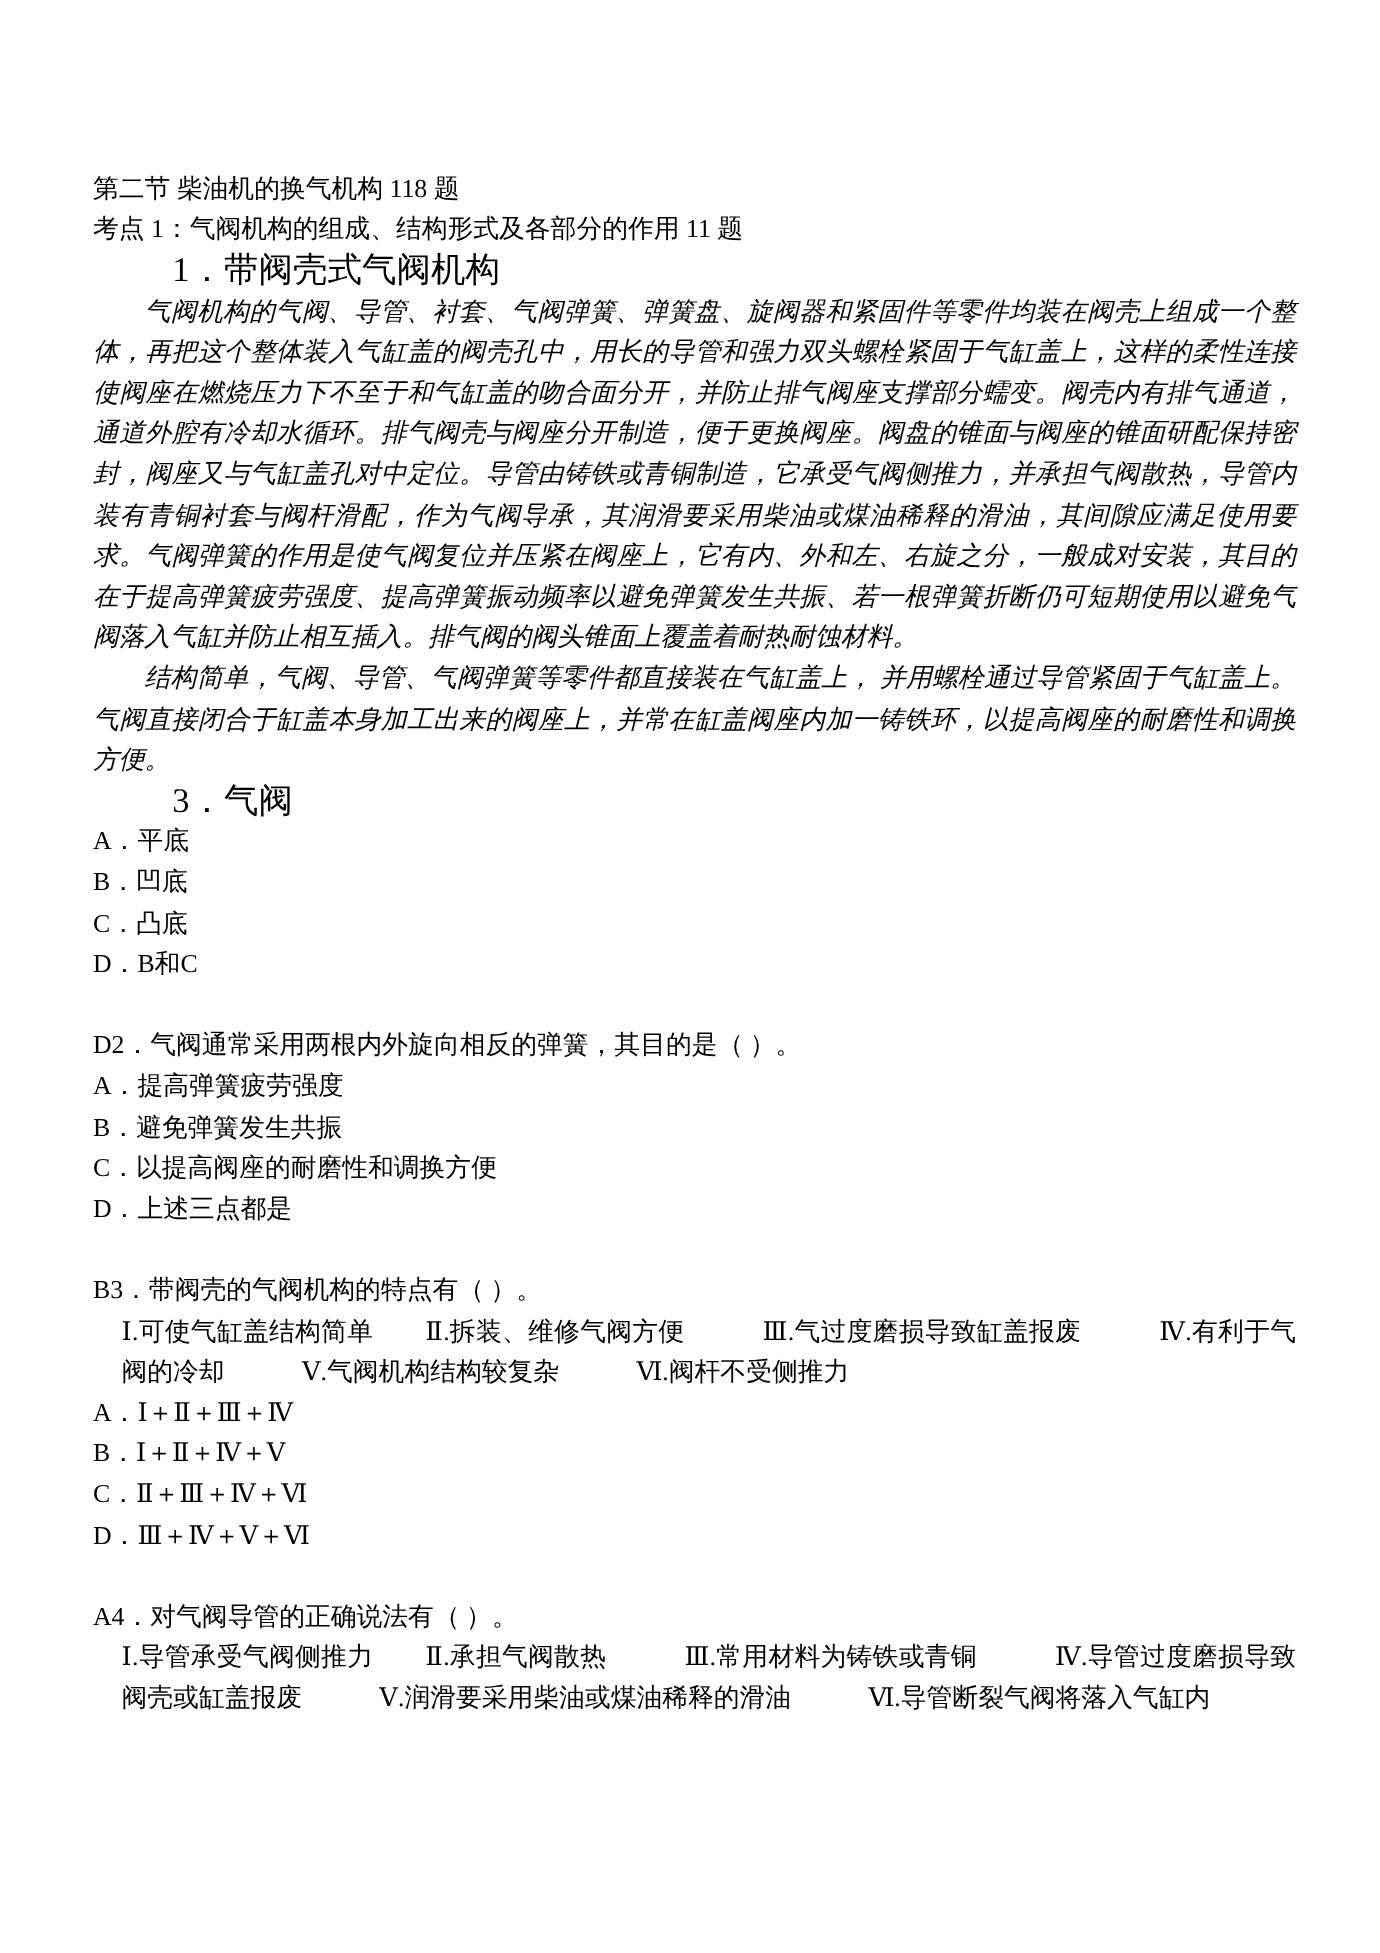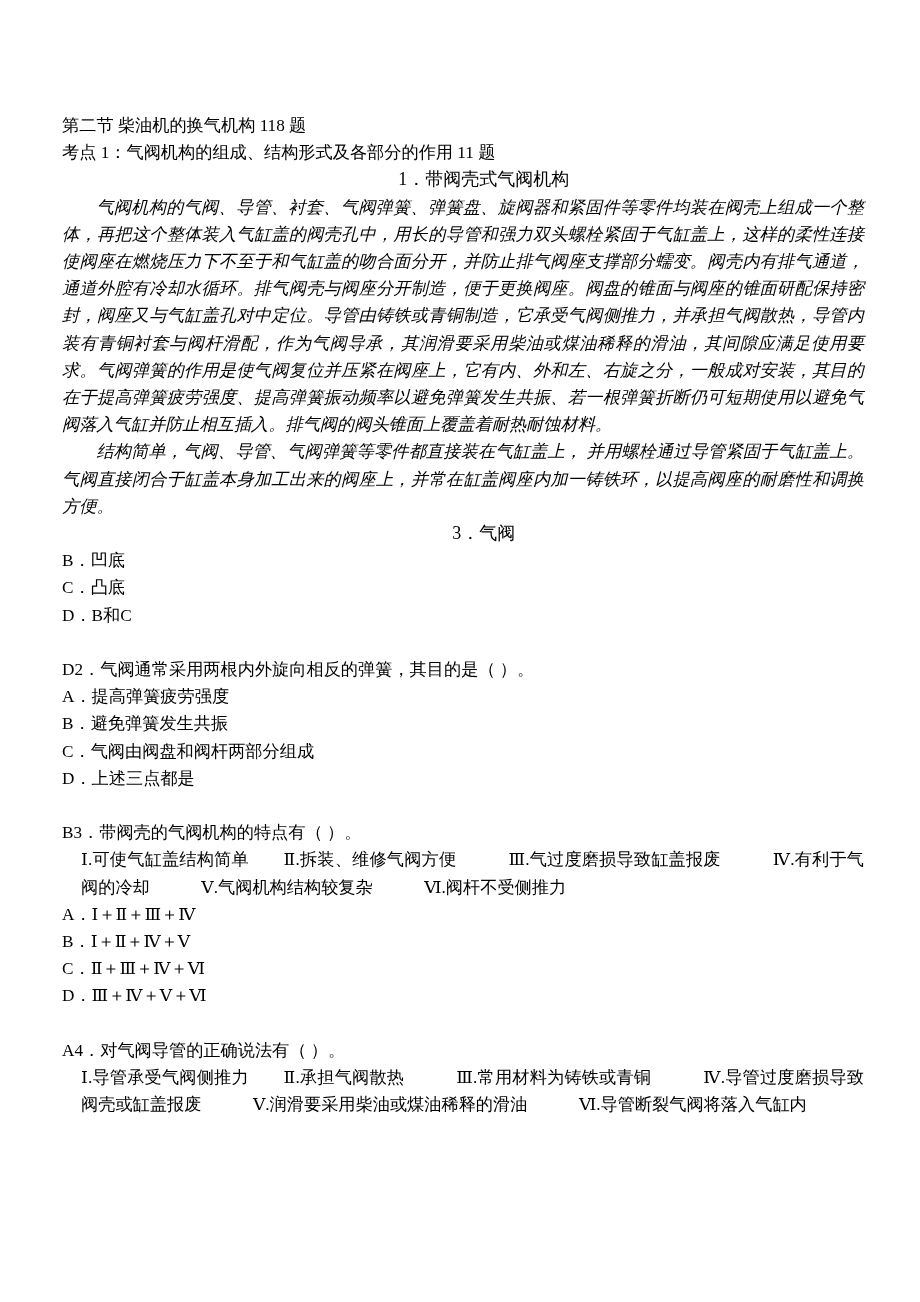--- a/index.html
+++ b/index.html
@@ -31,24 +31,23 @@
   }
   .para {
     font-size: 17.2px;
     line-height: 27.2px;
     text-align: justify;
     text-justify: inter-ideograph;
     text-indent: 2em;
     font-style: italic;
   }
   .subhead {
-    font-size: 18px;
+    font-size: 23px;
     line-height: 27.2px;
     text-indent: 2.3em;
-    text-align: center;
   }
   .qstem {
     font-size: 17.2px;
     line-height: 27.2px;
   }
   .opt {
     font-size: 17.2px;
     line-height: 27.2px;
   }
   .romans {
@@ -71,30 +70,31 @@
     <div class="heading">第二节 柴油机的换气机构 118 题</div>
     <div class="heading">考点 1：气阀机构的组成、结构形式及各部分的作用 11 题</div>
 
     <div class="subhead">1．带阀壳式气阀机构</div>
     <div class="para">气阀机构的气阀、导管、衬套、气阀弹簧、弹簧盘、旋阀器和紧固件等零件均装在阀壳上组成一个整体，再把这个整体装入气缸盖的阀壳孔中，用长的导管和强力双头螺栓紧固于气缸盖上，这样的柔性连接使阀座在燃烧压力下不至于和气缸盖的吻合面分开，并防止排气阀座支撑部分蠕变。阀壳内有排气通道，通道外腔有冷却水循环。排气阀壳与阀座分开制造，便于更换阀座。阀盘的锥面与阀座的锥面研配保持密封，阀座又与气缸盖孔对中定位。导管由铸铁或青铜制造，它承受气阀侧推力，并承担气阀散热，导管内装有青铜衬套与阀杆滑配，作为气阀导承，其润滑要采用柴油或煤油稀释的滑油，其间隙应满足使用要求。气阀弹簧的作用是使气阀复位并压紧在阀座上，它有内、外和左、右旋之分，一般成对安装，其目的在于提高弹簧疲劳强度、提高弹簧振动频率以避免弹簧发生共振、若一根弹簧折断仍可短期使用以避免气阀落入气缸并防止相互插入。排气阀的阀头锥面上覆盖着耐热耐蚀材料。</div>
 
     <div class="para">结构简单，气阀、导管、气阀弹簧等零件都直接装在气缸盖上， 并用螺栓通过导管紧固于气缸盖上。气阀直接闭合于缸盖本身加工出来的阀座上，并常在缸盖阀座内加一铸铁环，以提高阀座的耐磨性和调换方便。</div>
 
     <div class="subhead">3．气阀</div>
 
+    <div class="opt">A．平底</div>
     <div class="opt">B．凹底</div>
     <div class="opt">C．凸底</div>
     <div class="opt">D．B和C</div>
 
     <div class="gap"></div>
 
     <div class="qstem">D2．气阀通常采用两根内外旋向相反的弹簧，其目的是（    ）。</div>
     <div class="opt">A．提高弹簧疲劳强度</div>
     <div class="opt">B．避免弹簧发生共振</div>
-    <div class="opt">C．气阀由阀盘和阀杆两部分组成</div>
+    <div class="opt">C．以提高阀座的耐磨性和调换方便</div>
     <div class="opt">D．上述三点都是</div>
 
     <div class="gap"></div>
 
     <div class="qstem">B3．带阀壳的气阀机构的特点有（    ）。</div>
     <div class="romans">Ⅰ.可使气缸盖结构简单　　Ⅱ.拆装、维修气阀方便　　　Ⅲ.气过度磨损导致缸盖报废　　　Ⅳ.有利于气阀的冷却　　　Ⅴ.气阀机构结构较复杂　　　Ⅵ.阀杆不受侧推力</div>
     <div class="opt">A．Ⅰ＋Ⅱ＋Ⅲ＋Ⅳ</div>
     <div class="opt">B．Ⅰ＋Ⅱ＋Ⅳ＋Ⅴ</div>
     <div class="opt">C．Ⅱ＋Ⅲ＋Ⅳ＋Ⅵ</div>
     <div class="opt">D．Ⅲ＋Ⅳ＋Ⅴ＋Ⅵ</div>

